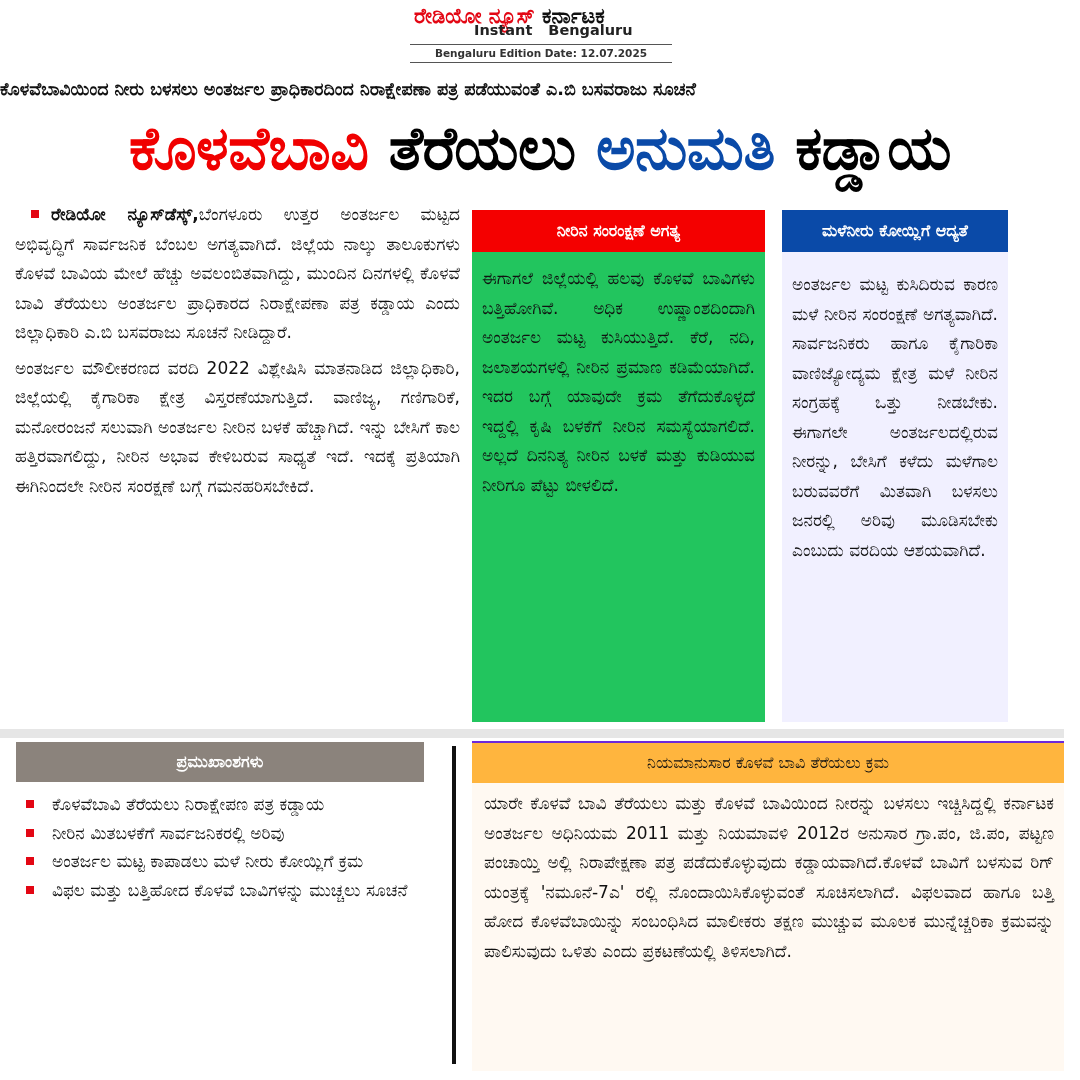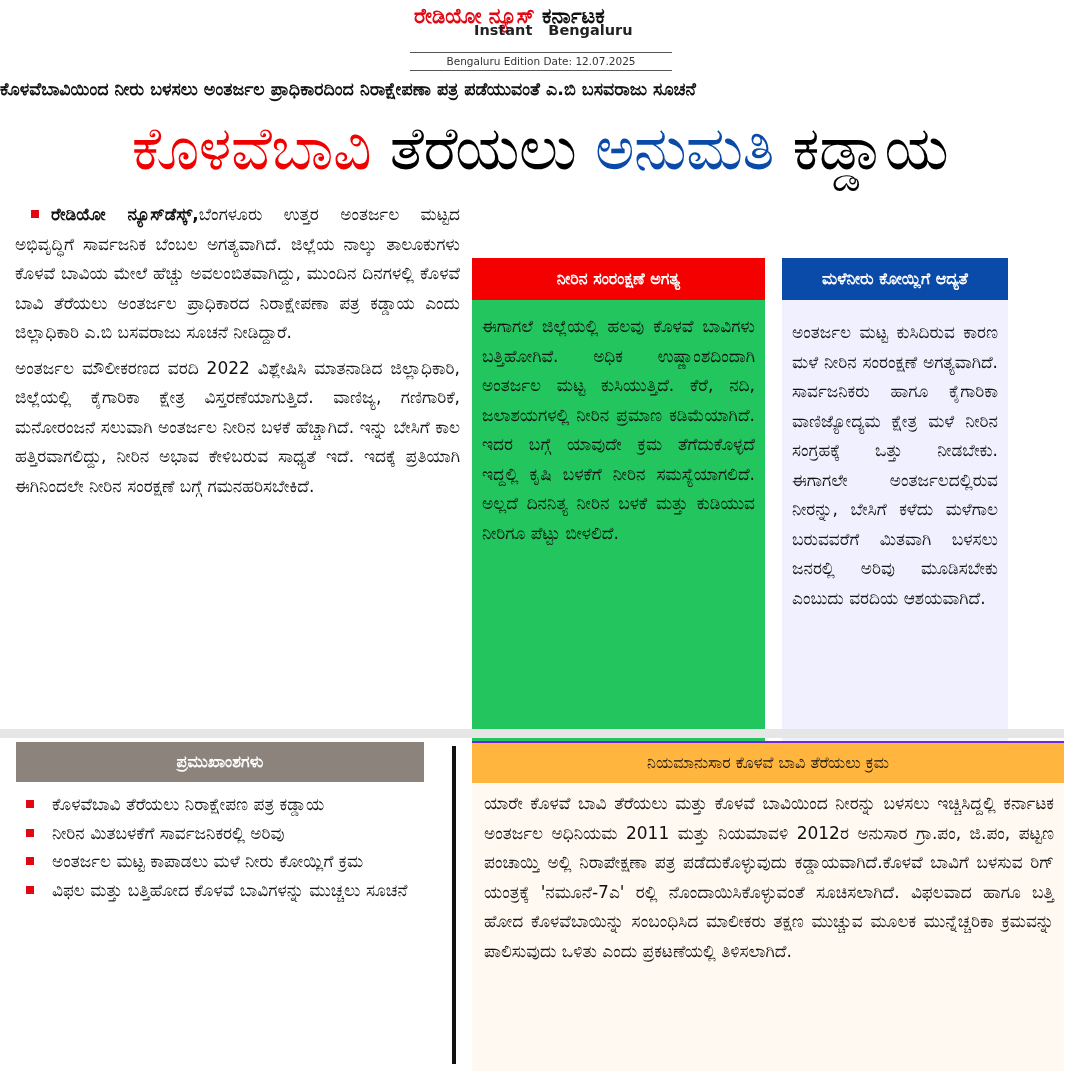--- a/index.html
+++ b/index.html
@@ -7,36 +7,36 @@
   body { position: relative; font-family: "DejaVu Sans", sans-serif; color: #111; }
 
   
   .masthead { position: absolute; left: 410px; top: 2px; width: 262px; text-align: center; }
   .brand { position: relative; height: 40px; }
   .brand-kn { position: absolute; left: 4px; top: 0; font-weight: bold; font-size: 21px; line-height: 28px; white-space: nowrap; }
   .brand-red { color: #e30613; }
   .brand-black { color: #111; }
   .brand-en { position: absolute; left: 64px; top: 19px; font-weight: bold; font-size: 14.5px; line-height: 18px; white-space: nowrap; color: #222; }
   .brand-en .gap { display: inline-block; width: 16px; }
-  .edition { border-top: 1.5px solid #555; border-bottom: 1.5px solid #555; font-size: 10.5px; line-height: 17px; color: #333; margin-top: 10px; }
+  .edition { border-top: 1.5px solid #555; border-bottom: 1.5px solid #555; font-size: 10.5px; line-height: 17px; color: #333; margin-top: 2px; font-weight: bold; }
 
   .subhead { position: absolute; left: 0; top: 74px; width: 1080px; text-align: left; font-weight: bold; font-size: 17.5px; line-height: 30px; color: #111; white-space: nowrap; }
-  .headline { position: absolute; left: 0; top: 104px; width: 1080px; text-align: center; font-weight: normal; font-size: 60px; line-height: 88px; white-space: nowrap; letter-spacing: -0.5px; }
+  .headline { position: absolute; left: 0; top: 104px; width: 1080px; text-align: center; font-weight: bold; font-size: 60px; line-height: 88px; white-space: nowrap; letter-spacing: -0.5px; }
   .hl-red { color: #f00000; }
   .hl-black { color: #000; }
   .hl-blue { color: #0a4aa8; }
 
   
   .main-col { position: absolute; left: 15px; top: 200px; width: 445px; font-size: 17px; line-height: 29.5px; text-align: justify; }
   .main-col p { margin-bottom: 6px; }
   .lead-bullet { display: inline-block; width: 8px; height: 8px; background: #e30613; margin: 0 12px 3px 16px; vertical-align: middle; }
   .byline { font-weight: bold; }
 
   
-  .box { position: absolute; top: 210px; height: 512px; margin-top: 48px; }
+  .box { position: absolute; top: 210px; height: 512px; }
   .box-head { color: #fff; font-weight: bold; font-size: 16px; line-height: 42px; text-align: center; white-space: nowrap; }
   .box-body { padding: 12px 10px 0 10px; font-size: 17px; line-height: 29.5px; text-align: justify; height: 470px; }
   .box-red { left: 472px; width: 293px; }
   .box-red .box-head { background: #f40000; }
   .box-red .box-body { background: #22c55e; }
   .box-blue { left: 782px; width: 226px; }
   .box-blue .box-head { background: #0a4aa8; }
   .box-blue .box-body { background: #f1f0ff; padding-top: 18px; }
 
   .divider-band { position: absolute; left: 0; top: 729px; width: 1064px; height: 9px; background: #e6e6e6; }

